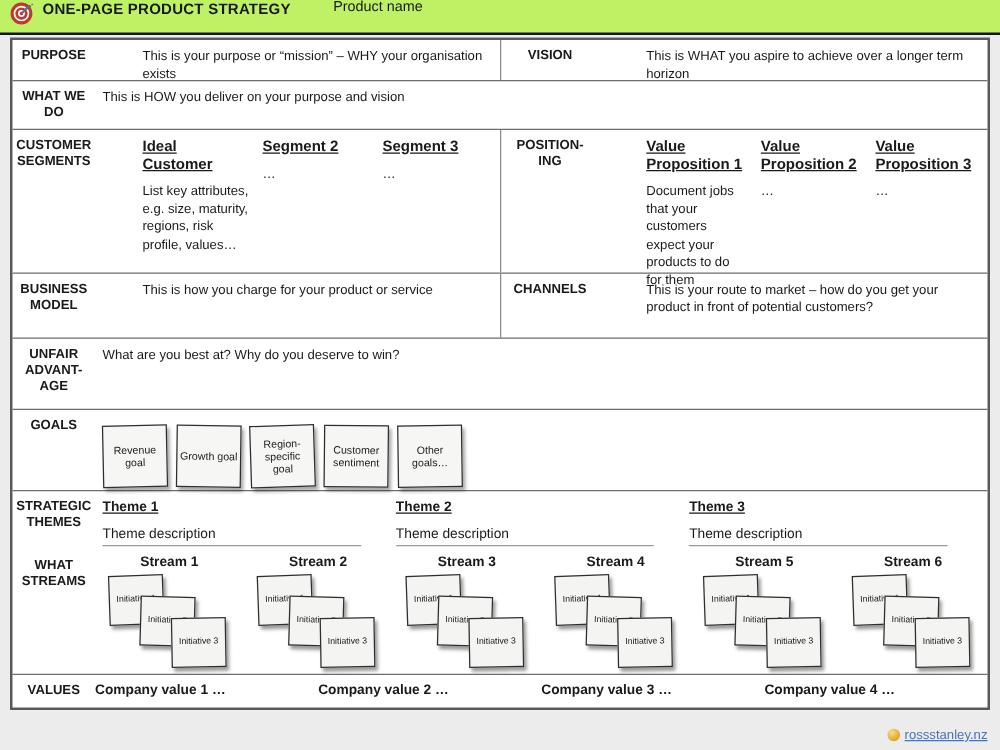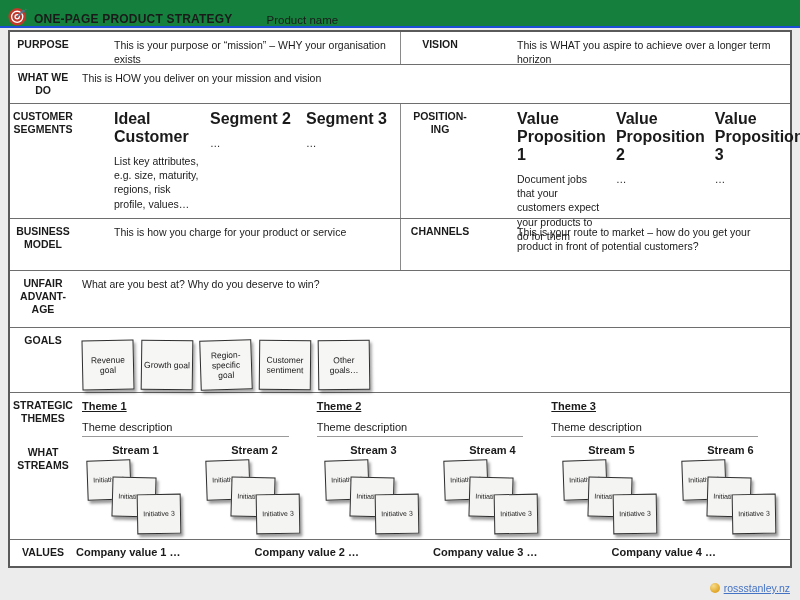--- a/index.html
+++ b/index.html
@@ -6,22 +6,22 @@
   html,body { width:800px; height:600px; }
   body {
     font-family:"Liberation Sans", sans-serif;
     background:#ececec;
     color:#1a1a1a;
     position:relative;
     overflow:hidden;
   }
   
   .topbar {
-    height:28px; background:#15803d; border-bottom:2px solid #1d4ed8;
-    display:flex; align-items:flex-end; padding-left:8px;
+    height:28px; background:#bef264; border-bottom:2px solid #0f172a;
+    display:flex; align-items:flex-start; padding-left:8px;
   }
   .target-icon { width:20px; height:20px; display:inline-flex; }
   .doc-title { font-weight:bold; font-size:12px; letter-spacing:.2px; margin-left:6px; }
   .product-name { font-size:11.5px; margin-left:34px; }
 
   
   .canvas {
     position:absolute; left:8px; top:30px; width:784px; height:538px;
     background:#fff; border:2px solid #5a5a5a;
     display:flex; flex-direction:column;
@@ -36,21 +36,21 @@
   .lbl {
     width:66px; flex-shrink:0; padding:6px 3px 0 3px;
     font-weight:bold; font-size:10.5px; line-height:1.25; text-align:center;
   }
   .half.rgt .lbl { width:78px; }
   .content { padding:6px 10px 0 6px; font-size:10.5px; line-height:1.35; }
 
   
   .cols3 { display:flex; flex:1; padding:6px 8px 0 6px; gap:10px; }
   .col { flex:1; }
-  .col-heading { font-weight:bold; font-size:16px; }
+  .col-heading { font-weight:bold; font-size:12px; text-decoration:underline; }
   .col-body { font-size:10.5px; line-height:1.35; margin-top:8px; max-width:108px; }
 
   
   .goals-strip { display:flex; gap:7px; padding:12px 0 0 6px; }
   .gnote {
     width:52px; height:50px; background:#f6f6f5;
     border:1.7px solid #2e2e2e; box-shadow:2px 3px 3px rgba(0,0,0,.35);
     display:flex; align-items:center; justify-content:center;
   }
   .gnote span { display:block; width:46px; text-align:center; font-size:8.5px; line-height:1.18; }
@@ -120,21 +120,21 @@
       <div class="content">This is your purpose or “mission” – WHY your organisation exists</div>
     </div>
     <div class="half rgt">
       <div class="lbl">VISION</div>
       <div class="content">This is WHAT you aspire to achieve over a longer term horizon</div>
     </div>
   </div>
 
   <div class="row r2 bt">
     <div class="lbl">WHAT WE DO</div>
-    <div class="content">This is HOW you deliver on your mission and vision</div>
+    <div class="content">This is HOW you deliver on your purpose and vision</div>
   </div>
 
   <div class="row r3 bt">
     <div class="half">
       <div class="lbl">CUSTOMER SEGMENTS</div>
       <div class="cols3">
         <div class="col">
           <div class="col-heading">Ideal Customer</div>
           <div class="col-body">List key attributes, e.g. size, maturity, regions, risk profile, values…</div>
         </div>

